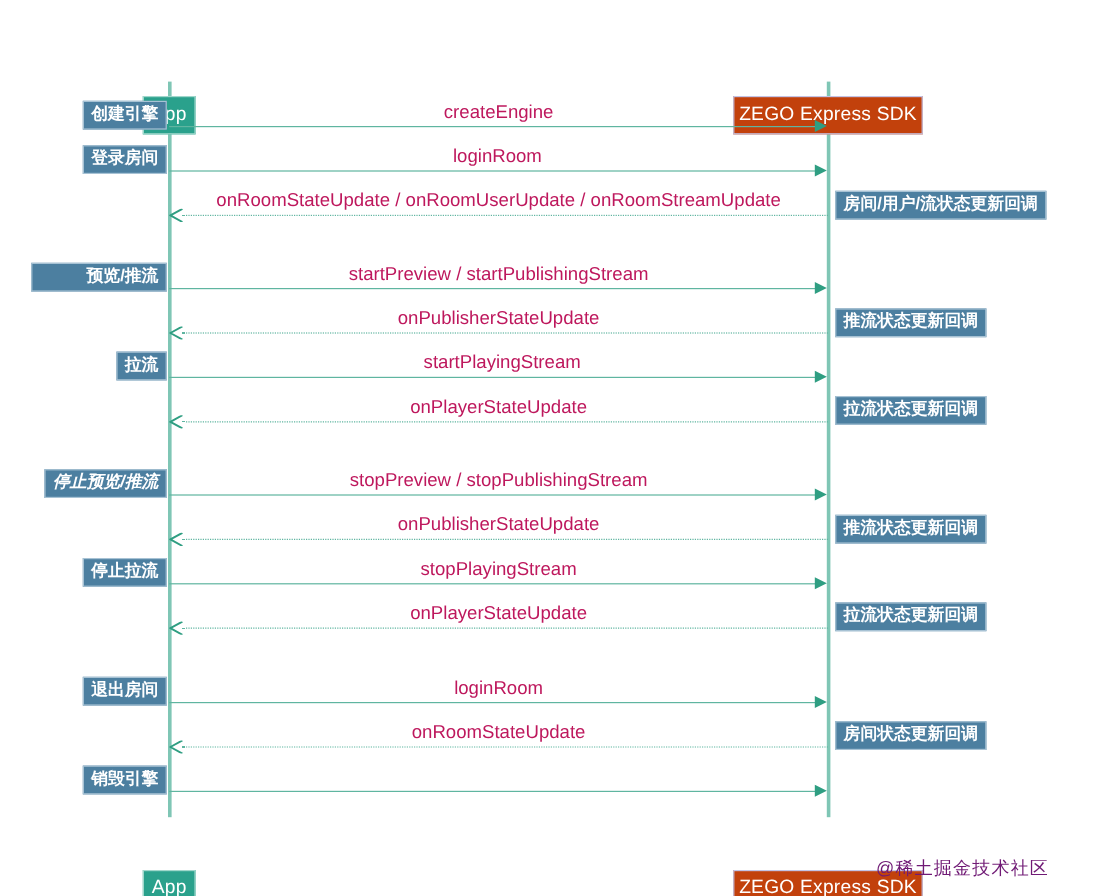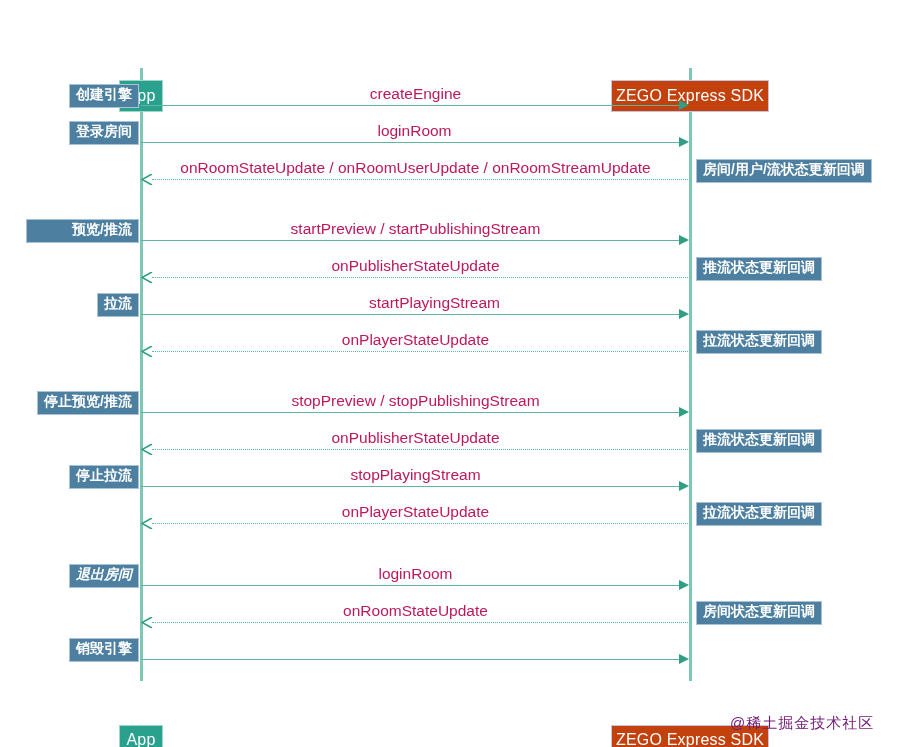--- a/index.html
+++ b/index.html
@@ -151,27 +151,27 @@
   </div>
   <div class="phase-label" style="right:782px; top:121px;">
     <span>登录房间</span>
   </div>
   <div class="phase-label" style="right:782px; top:219px;padding-left:45px;">
     <span>预览/推流</span>
   </div>
   <div class="phase-label" style="right:782px; top:293px;">
     <span>拉流</span>
   </div>
-  <div class="phase-label" style="right:782px; top:391px;">
+  <div class="phase-label" style="right:782px; top:391px;font-style:italic;">
     <span>停止预览/推流</span>
   </div>
   <div class="phase-label" style="right:782px; top:465px;">
     <span>停止拉流</span>
   </div>
-  <div class="phase-label" style="right:782px; top:564px;font-style:italic;">
+  <div class="phase-label" style="right:782px; top:564px;">
     <span>退出房间</span>
   </div>
   <div class="phase-label" style="right:782px; top:638px;">
     <span>销毁引擎</span>
   </div>
 
   <div class="callback-label" style="left:696px; top:159px;">
     <span>房间/用户/流状态更新回调</span>
   </div>
   <div class="callback-label" style="left:696px; top:257px;">
@@ -211,21 +211,21 @@
   <div class="arrow-head arrow-right" style="left:679px; top:235px;"></div>
 
   <div class="msg-text" style="left:141px; top:258px; width:549px;">onPublisherStateUpdate</div>
   <div class="msg-line dotted" style="left:152px; top:277px; width:538px;"></div>
   <div class="arrow-head arrow-left-open" style="left:141px; top:272px;">
     <svg width="12" height="11" viewBox="0 0 12 11">
       <polyline points="11,0 1,5.5 11,11" fill="none" stroke="#2f9e82" stroke-width="1.6"></polyline>
     </svg>
   </div>
 
-  <div class="msg-text" style="left:133px; top:295px; width:549px;padding-left:27px;">startPlayingStream</div>
+  <div class="msg-text" style="left:144px; top:295px; width:549px;">startPlayingStream</div>
   <div class="msg-line" style="left:141px; top:314px; width:539px;"></div>
   <div class="arrow-head arrow-right" style="left:679px; top:309px;"></div>
 
   <div class="msg-text" style="left:141px; top:332px; width:549px;">onPlayerStateUpdate</div>
   <div class="msg-line dotted" style="left:152px; top:351px; width:538px;"></div>
   <div class="arrow-head arrow-left-open" style="left:141px; top:346px;">
     <svg width="12" height="11" viewBox="0 0 12 11">
       <polyline points="11,0 1,5.5 11,11" fill="none" stroke="#2f9e82" stroke-width="1.6"></polyline>
     </svg>
   </div>

